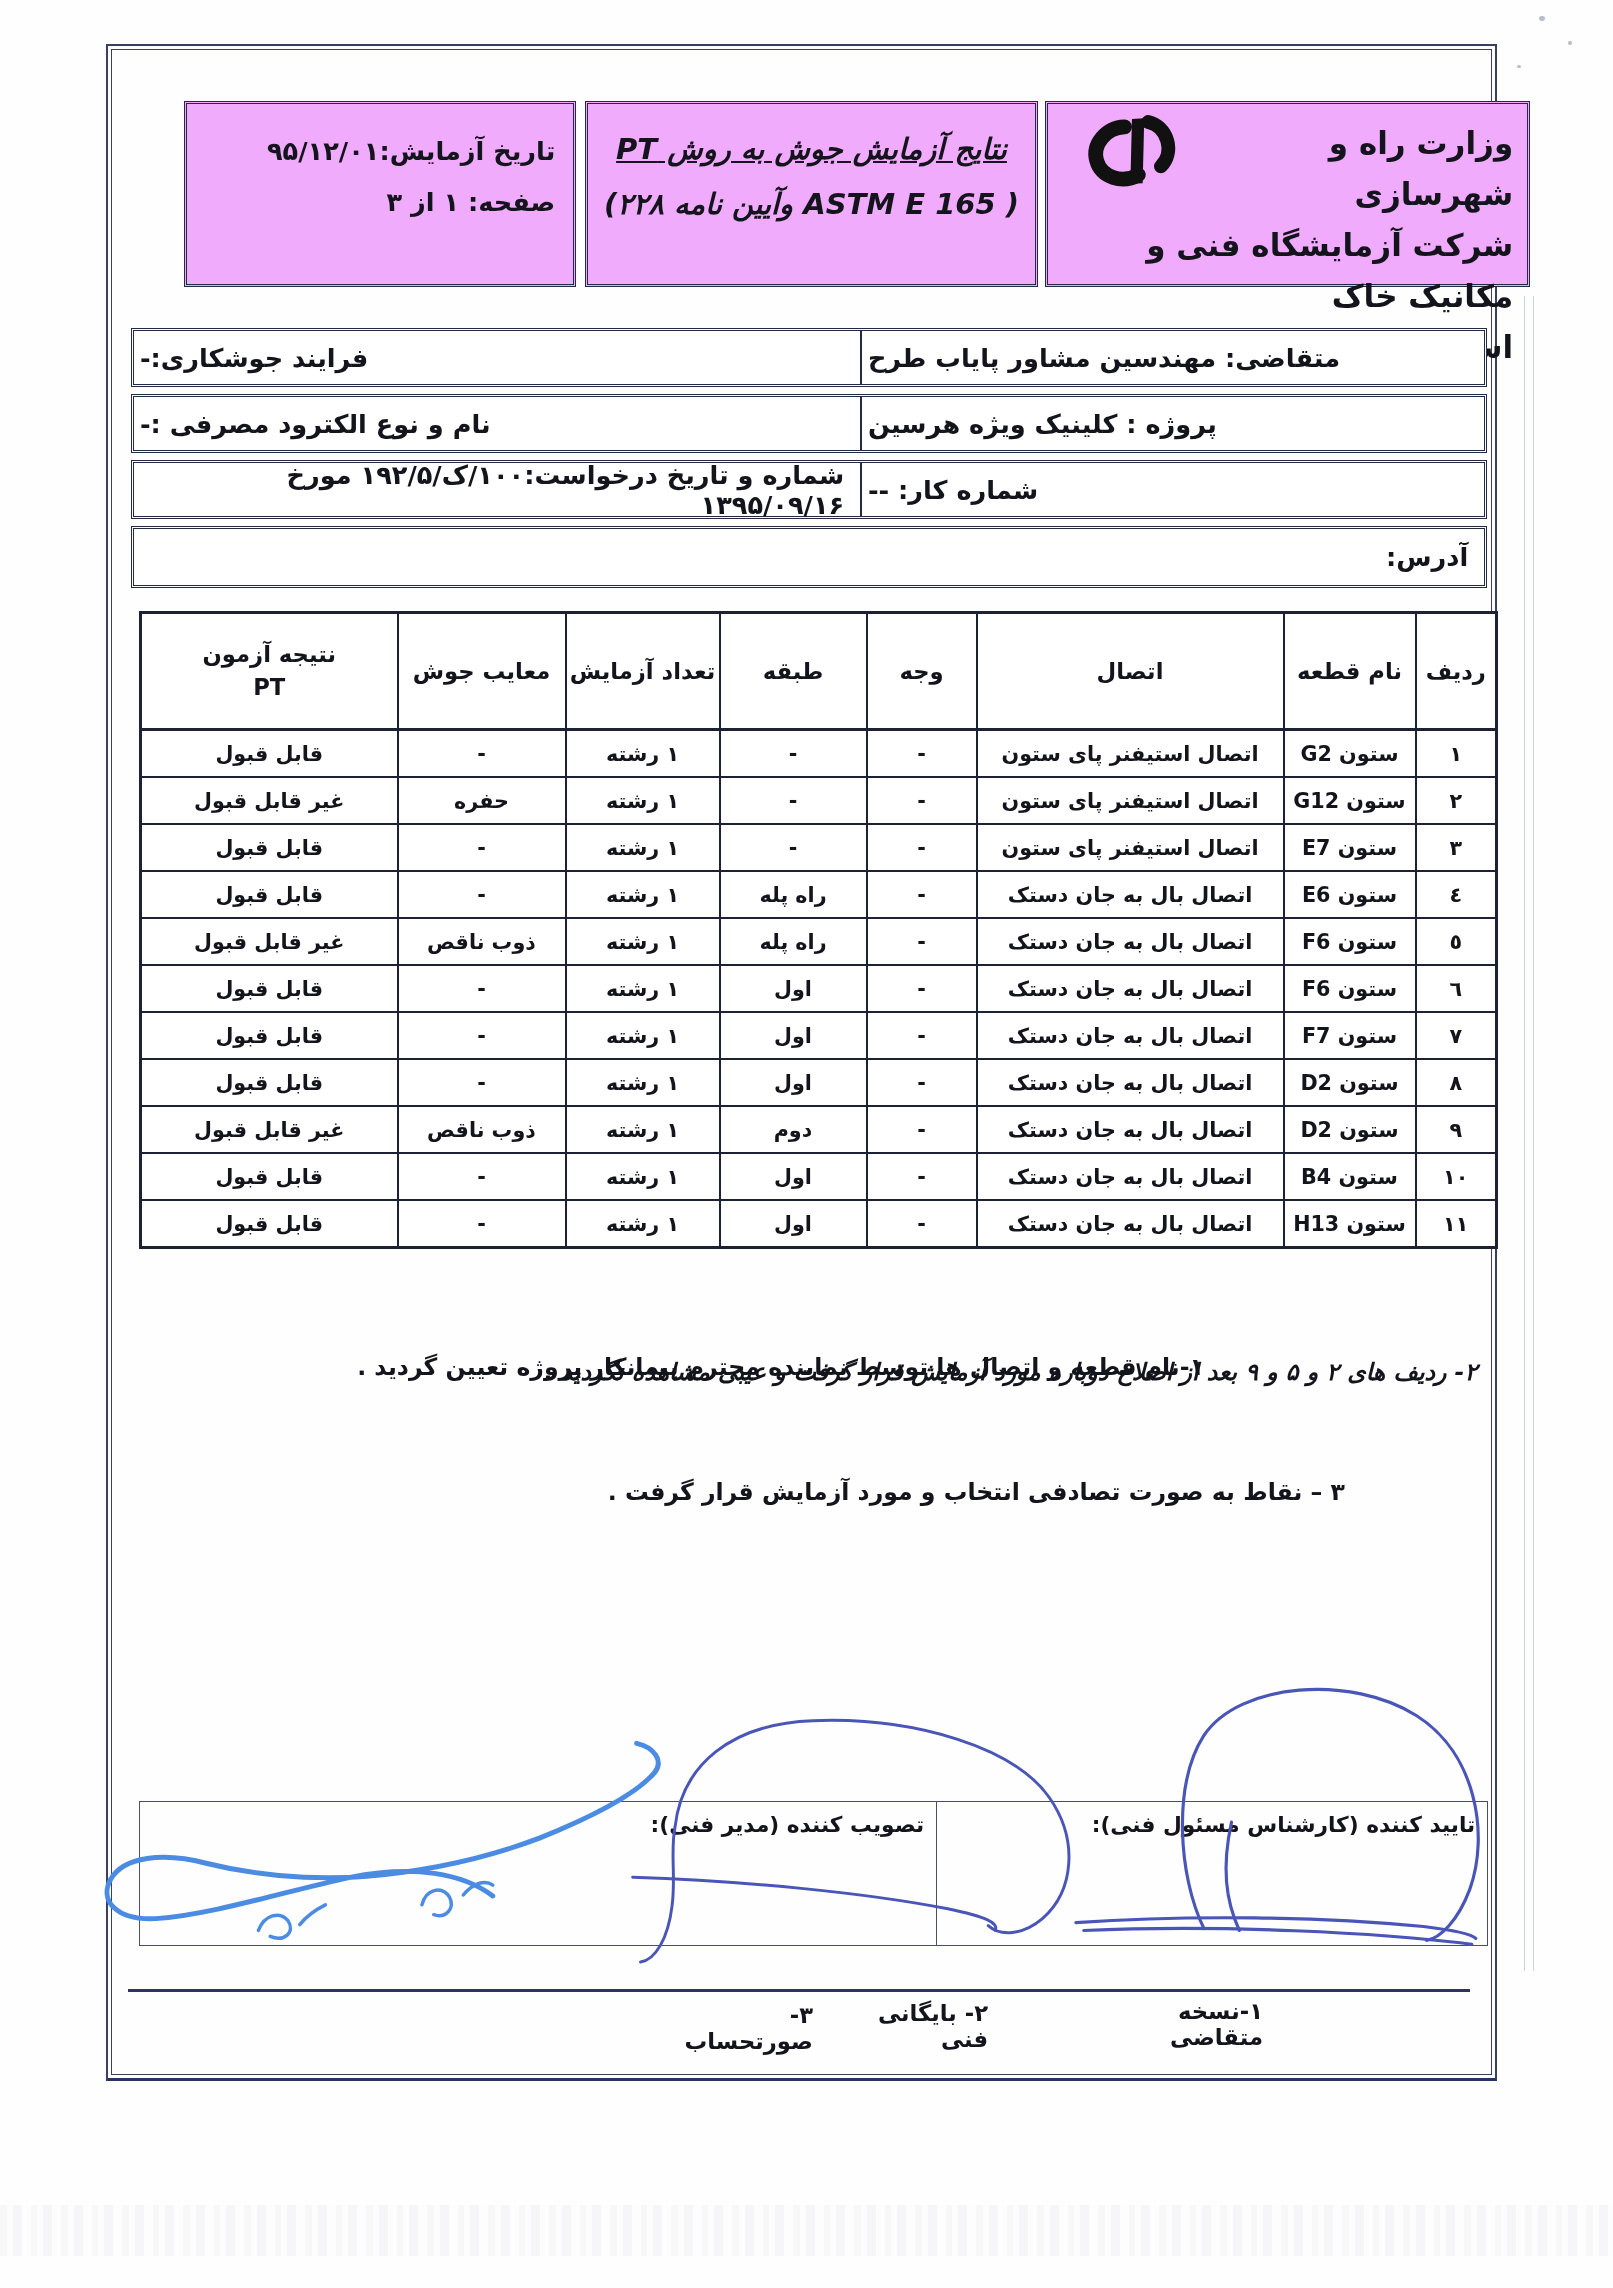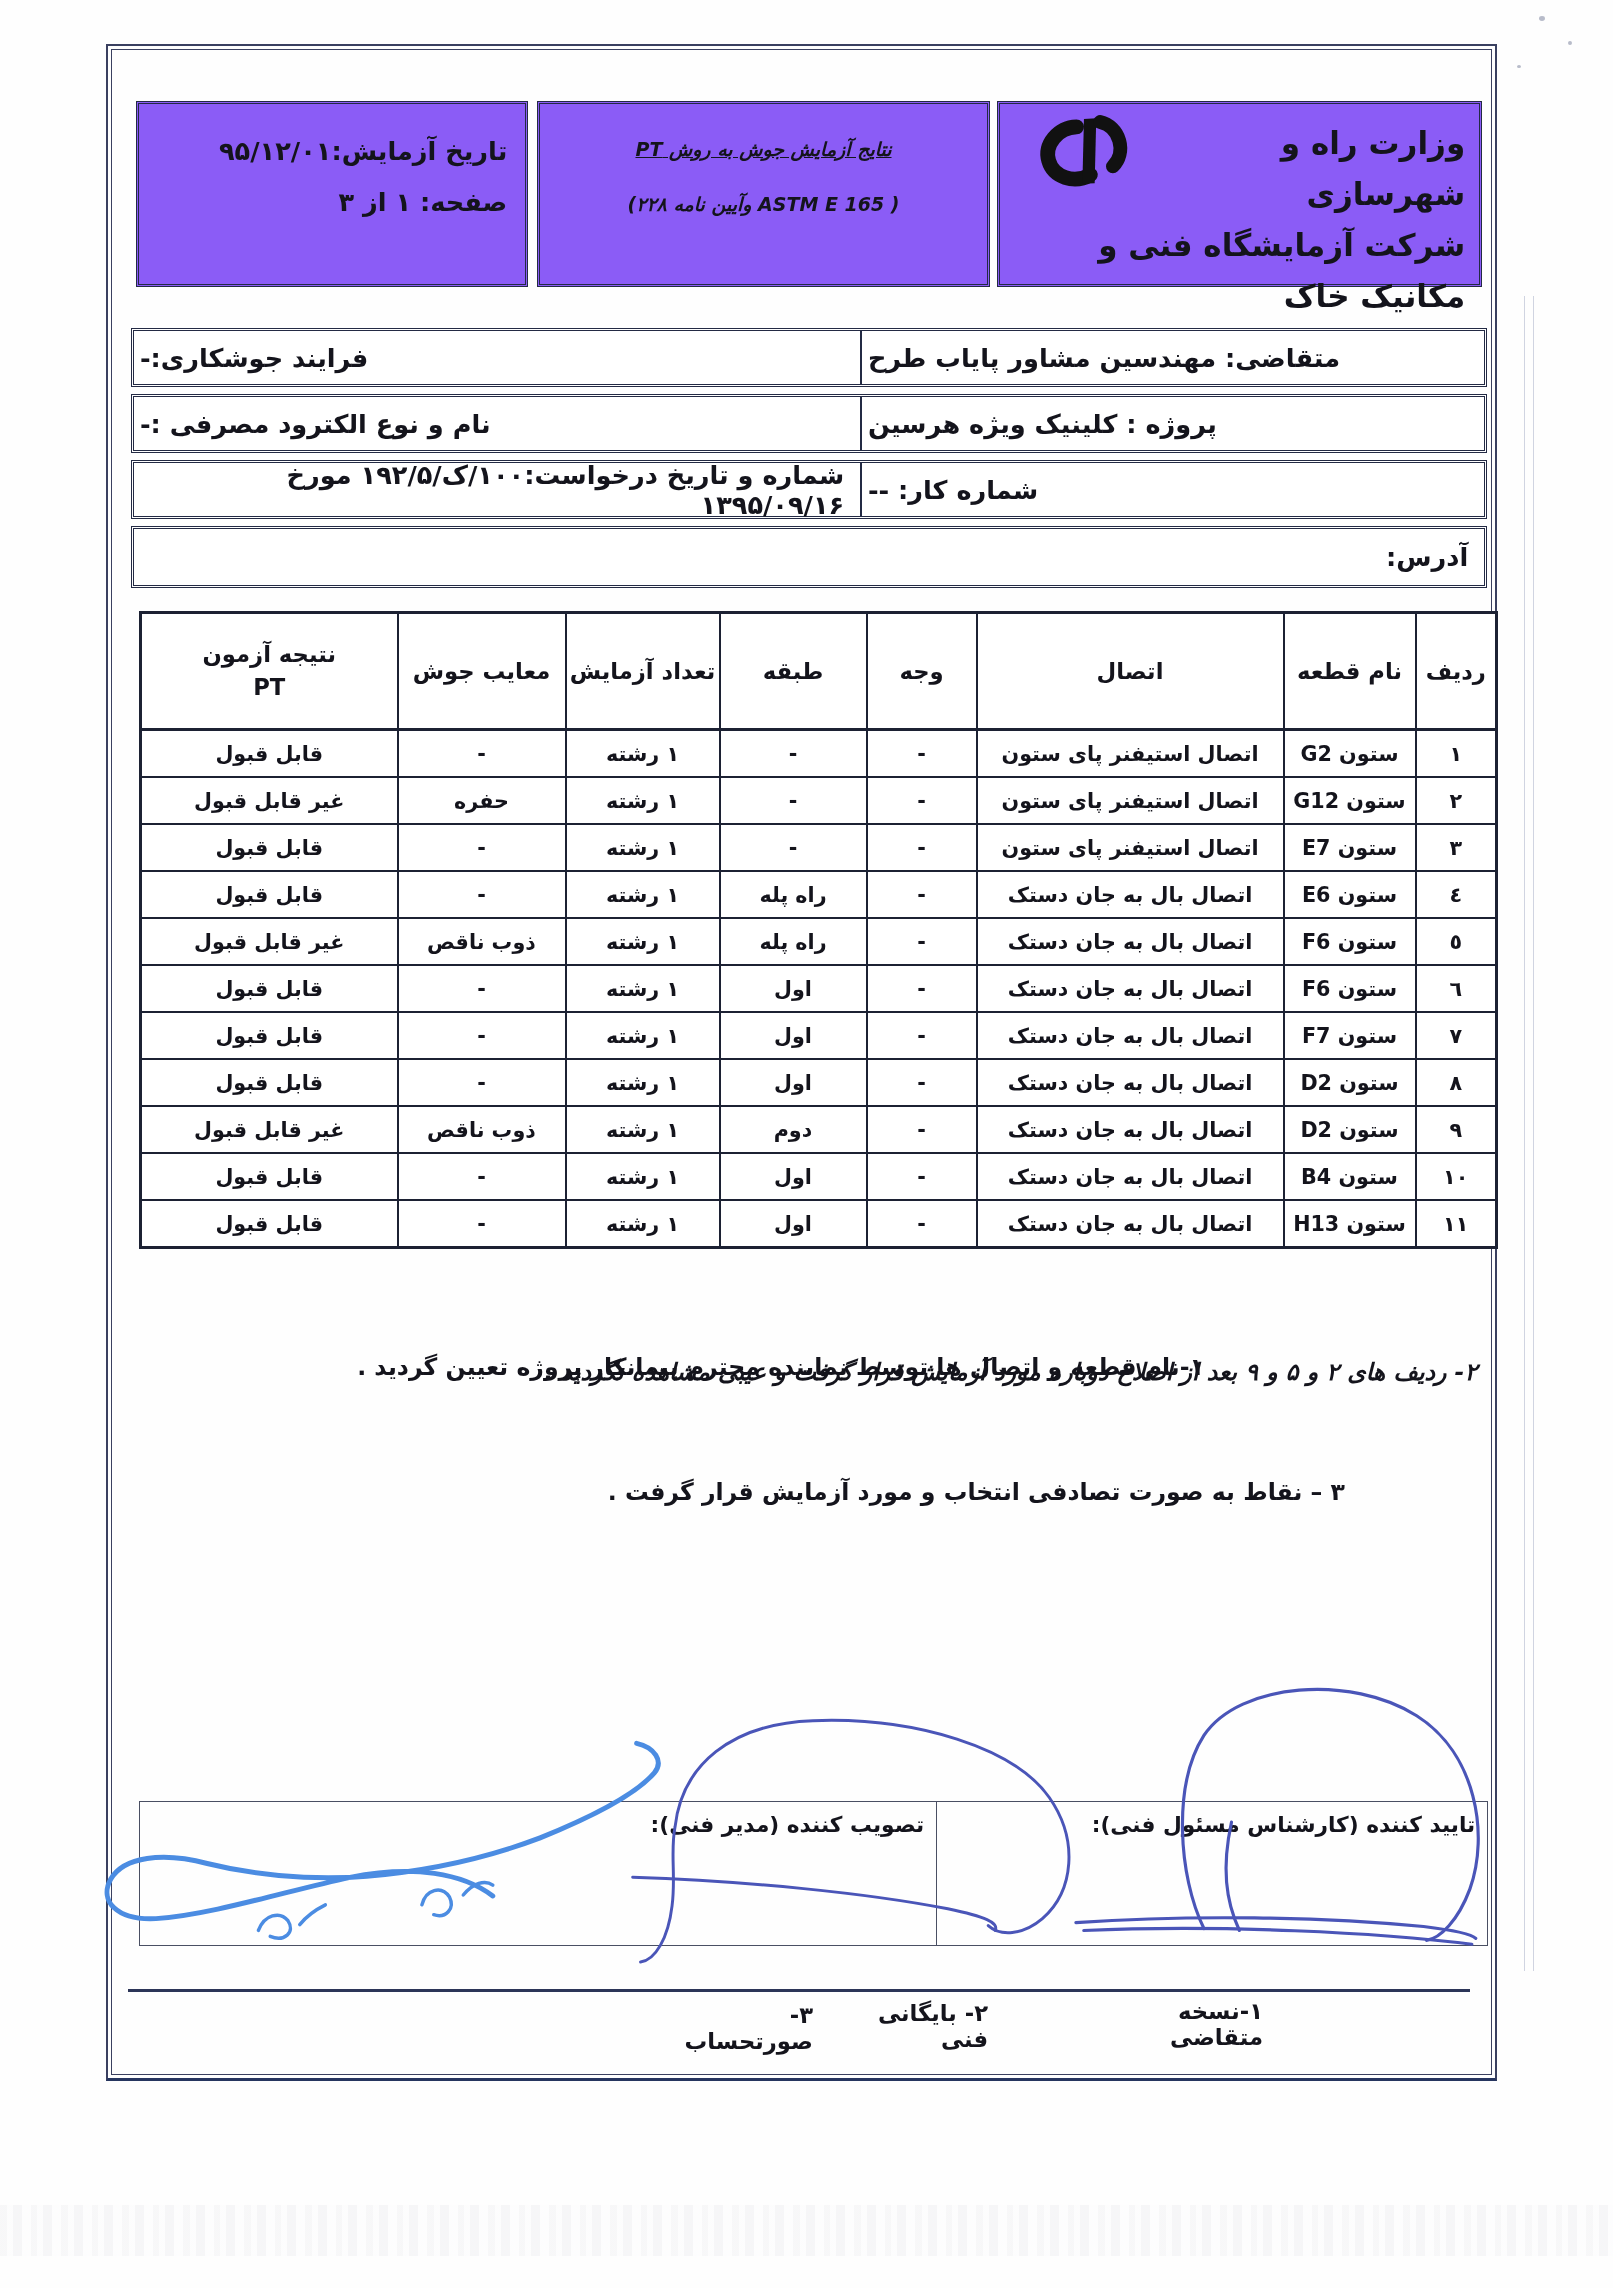--- a/index.html
+++ b/index.html
@@ -4,28 +4,28 @@
 <style>
   html,body{margin:0;padding:0;background:#ffffff;}
   .canvas{position:relative;width:1614px;height:2288px;background:#fefefe;overflow:hidden;
           font-family:"DejaVu Sans","Liberation Sans",sans-serif;color:#14141c;}
   .abs{position:absolute;}
   
   .frame-outer{left:106px;top:44px;width:1387px;height:2032px;border:2px solid #3a4060;
                border-bottom:3.9px solid #26355f;}
   .frame-inner{position:absolute;left:3px;top:3px;right:3px;bottom:3px;border:1px solid #3a4060;}
   
-  .dbox{border:3.9px double #232a44;background:#8b5cf6;box-sizing:border-box;}
+  .dbox{border:3.9px double #232a44;background:#f0abfc;box-sizing:border-box;margin-left:48px;}
   .hdr{top:101px;height:186px;}
   .date-box{left:136px;width:392px;}
   .title-box{left:537px;width:453px;}
   .org-box{left:997px;width:485px;}
   .rtl{direction:rtl;unicode-bidi:plaintext;}
   .date-box .inner{padding:21.7px 17.7px 0 9.9px;text-align:right;font-weight:bold;font-size:25.6px;line-height:51px;}
-  .title-box .inner{padding:17.7px 9.9px 0 9.9px;text-align:center;font-weight:bold;font-style:italic;font-size:19px;line-height:55px;}
+  .title-box .inner{padding:17.7px 9.9px 0 9.9px;text-align:center;font-weight:bold;font-style:italic;font-size:29px;line-height:55px;}
   .title-line1{text-decoration:underline;}
   .org-box .inner{padding:13.8px 13.8px 0 9.9px;text-align:right;font-weight:bold;font-size:31px;line-height:51px;}
   .org-line1{padding-left:108px;}
   .logo{position:absolute;left:15.8px;top:7.9px;width:120px;height:95px;}
   
   .info-row{left:131px;width:1356px;border:3.9px double #232a44;background:#fff;box-sizing:border-box;
             display:flex;flex-direction:row-reverse;font-weight:bold;font-size:25.6px;}
   .info-cell-r{width:624px;box-sizing:border-box;padding:0 15.8px 0 5.9px;display:flex;align-items:center;
                justify-content:flex-end;border-left:2px solid #232a44;}
   .info-cell-l{flex:1;box-sizing:border-box;padding:0 15.8px 0 5.9px;display:flex;align-items:center;justify-content:flex-end;}

